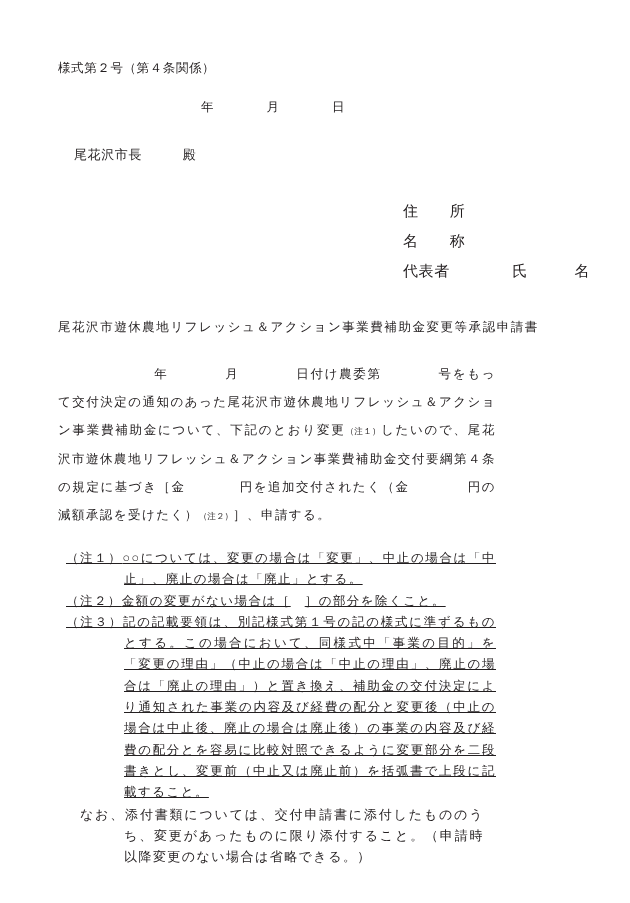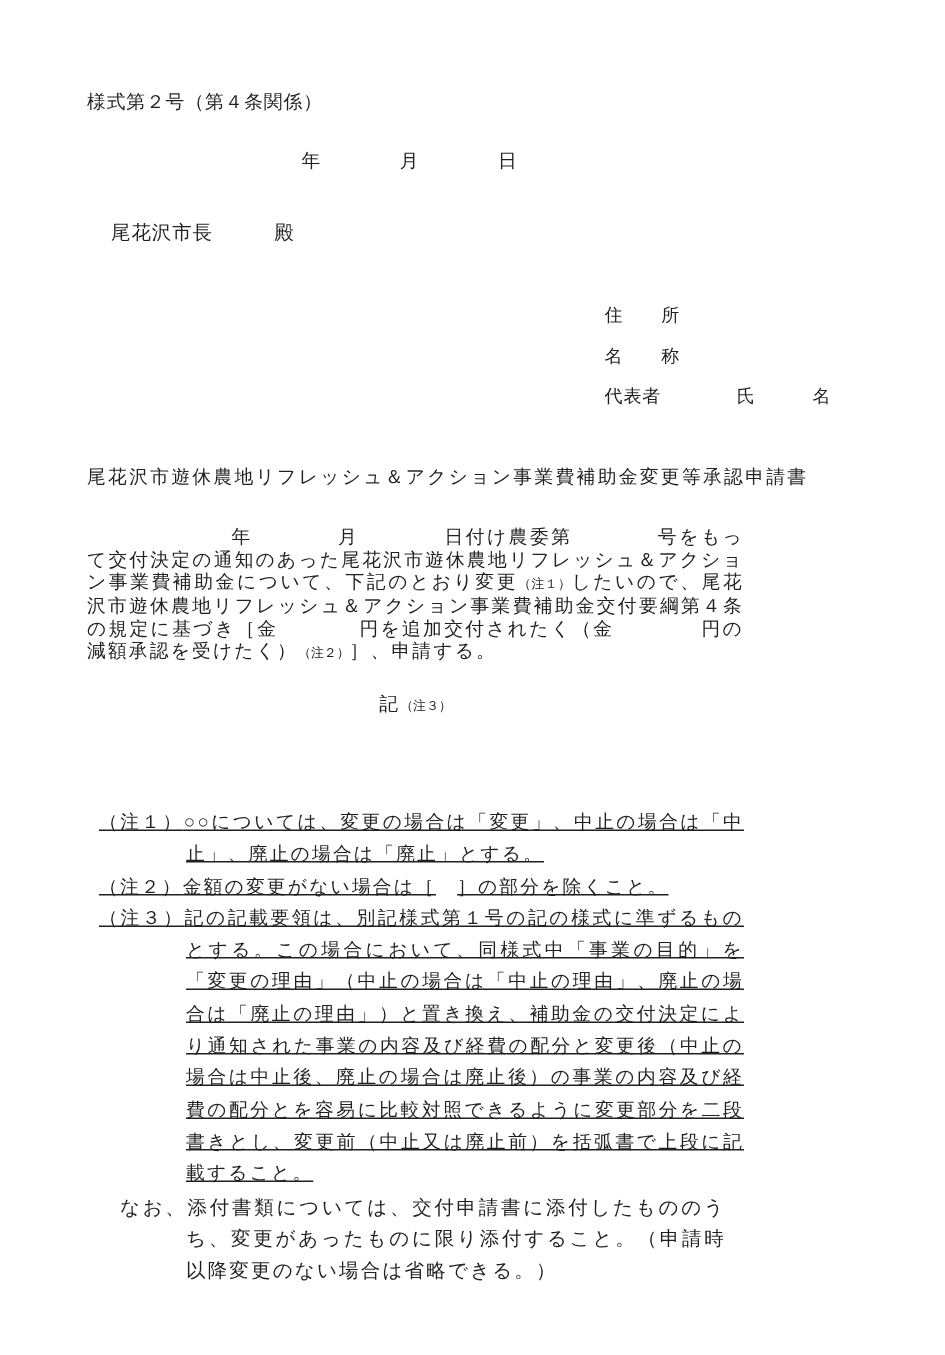--- a/index.html
+++ b/index.html
@@ -45,41 +45,41 @@
     margin: 0 0 40px 16px;
     white-space: pre;
   }
 
   
   .applicant {
     margin: 0 0 40px 0;
     padding-left: 345px;
   }
   .applicant-row {
-    font-size: 12px;
+    font-size: 15px;
     letter-spacing: 0.6px;
     line-height: 1.0;
     margin-bottom: 15px;
     white-space: pre;
   }
   .applicant-row:last-child { margin-bottom: 0; }
 
   
   .doc-title {
     font-size: 12.5px;
     letter-spacing: 1.55px;
     text-align: left;
     margin: 0 0 24px 0;
     white-space: nowrap;
   }
 
   
   .body-para {
     font-size: 12.5px;
-    line-height: 15px;
+    line-height: 28px;
     letter-spacing: 1.45px;
     text-align: justify;
     text-justify: inter-character;
     margin: 0 0 18px 0;
   }
   .body-para .indent-date { display: inline-block; width: 96px; }
   .blank-md { display: inline-block; width: 54px; }
   .blank-lg { display: inline-block; width: 58px; }
   .notemark {
     font-size: 8.6px;
@@ -136,21 +136,20 @@
   <div class="applicant">
     <div class="applicant-row">住　　所</div>
     <div class="applicant-row">名　　称</div>
     <div class="applicant-row">代表者　　　　氏　　　名</div>
   </div>
 
   <div class="doc-title">尾花沢市遊休農地リフレッシュ＆アクション事業費補助金変更等承認申請書</div>
 
   <div class="body-para"><span class="indent-date"></span><span>年　　　　月　　　　日付け農委第　　　　号をもって交付決定の通知のあった尾花沢</span><span>市遊休農地リフレッシュ＆アクション事業費補助金について、下記のとおり変更</span><span class="notemark">（注１）</span><span>したいので、尾花沢市遊休農地リフレッシュ＆アクション事業費補助金交付要綱第４</span><span>条の規定に基づき［金</span><span class="blank-md"></span><span>円を追加交付されたく（金</span><span class="blank-lg"></span><span>円の減額承認を受けた</span><span>く）</span><span class="notemark">（注２）</span><span>］、申請する。</span></div>
 
-  <div class="ki-line"><span>記</span><span class="notemark">（注３）</span></div>
 
   <div class="notes">
 
     <div class="note"><span>（注１）</span><span>○○については、変更の場合は「変更」、中止の場合は「中止」、廃止の場合は「廃止」とする。</span></div>
 
     <div class="note"><span>（注２）</span><span>金額の変更がない場合は［</span><span class="bracket-blank"></span><span>］の部分を除くこと。</span></div>
 
     <div class="note"><span>（注３）</span><span>記の記載要領は、別記様式第１号の記の様式に準ずるものとする。この場合において、同様式中「事業の目的」を「変更の理由」（中止の場合は「中止の理由」、廃止の場合は「廃止の理由」）と置き換え、補助金の交付決定により通知された事業の内容及び経費の配分と変更後（中止の場合は中止後、廃止の場合は廃止後）の事業の内容及び経費の配分とを容易に比較対照できるように変更部分を二段書きとし、変更前（中止又は廃止前）を括弧書で上段に記載すること。</span></div>
 
     <div class="note-sub"><span>なお、添付書類については、交付申請書に添付したもののうち、変更があったものに限り添付すること。（申請時以降変更のない場合は省略できる。）</span></div>

